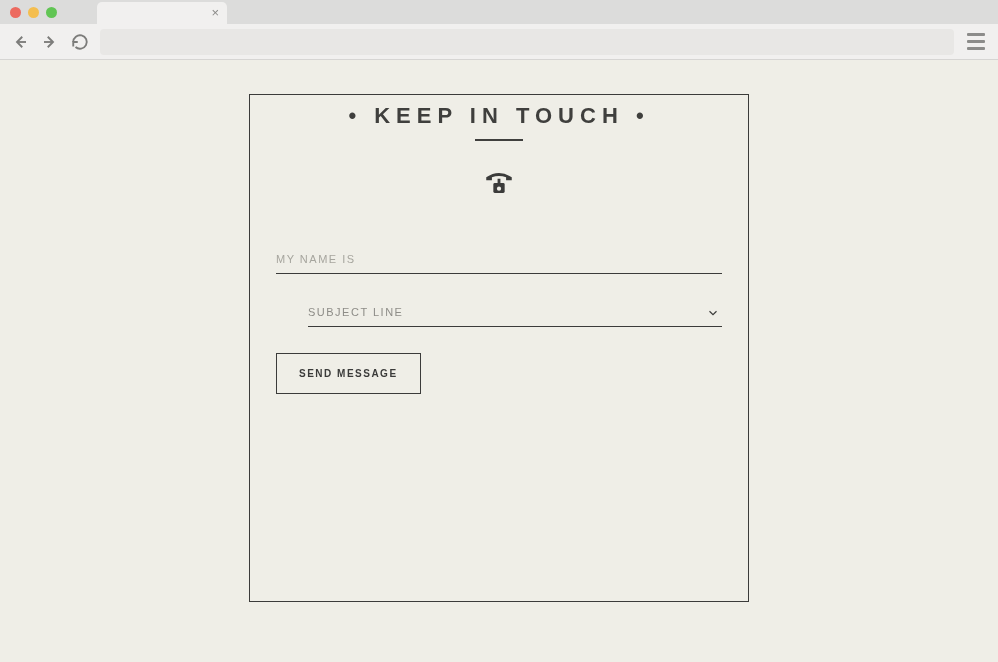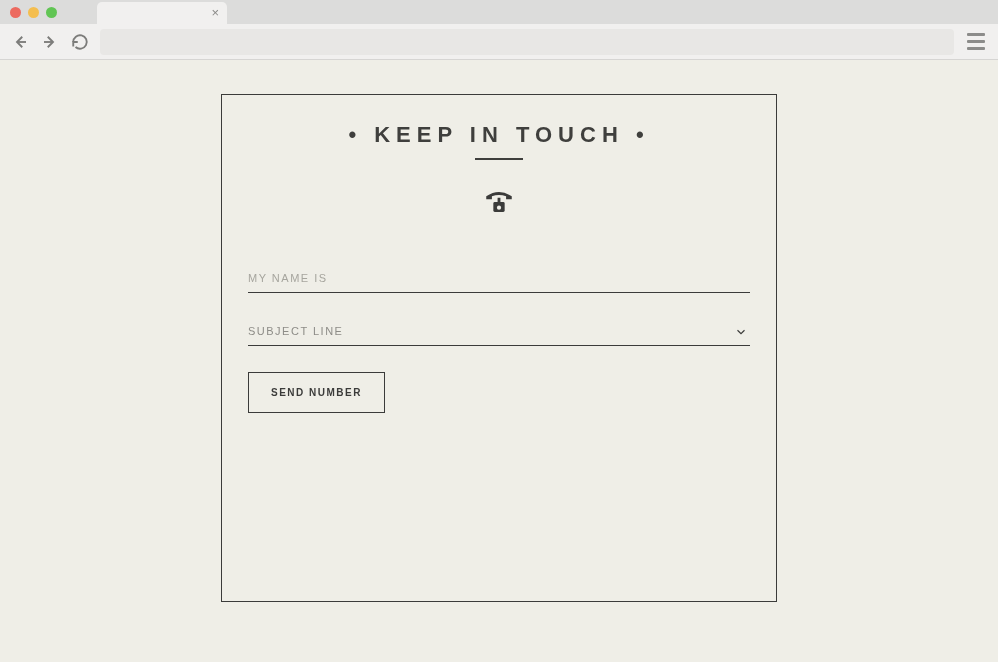--- a/index.html
+++ b/index.html
@@ -94,24 +94,24 @@
     
     .page {
       background: #efeee7;
       min-height: 602px;
       padding-top: 34px;
       padding-bottom: 60px;
       display: flex;
       justify-content: center;
     }
     .card {
-      width: 556px;
+      width: 500px;
       border: 1px solid #3b3b3a;
       background: #efeee7;
-      padding: 27px 26px 40px;
+      padding: 8px 26px 40px;
     }
     .heading {
       text-align: center;
       color: #3f3f3d;
       font-weight: 700;
       letter-spacing: 6px;
       font-size: 22px;
     }
     .rule {
       width: 48px;
@@ -144,20 +144,21 @@
       padding: 6px 0 8px;
       outline: none;
       font-family: inherit;
     }
     .field ::placeholder {
       color: #a6a59e;
       text-transform: uppercase;
     }
     .select-wrap {
       position: relative;
+      margin-left: 32px;
     }
     .select-label {
       display: block;
       color: #a6a59e;
       text-transform: uppercase;
       cursor: pointer;
       padding-right: 24px;
     }
     .select-chevron {
       position: absolute;
@@ -250,17 +251,17 @@
         <div class="field select-wrap">
           <span class="select-label">SUBJECT LINE</span>
           <span class="select-chevron">
             <svg viewBox="0 0 24 24" fill="none" stroke="currentColor" stroke-width="2">
                 <polyline points="6 9 12 15 18 9"></polyline>
               </svg>
           </span>
         </div>
 
 
-        <button type="button" class="submit">SEND NUMBER</button>
+        <button type="button" class="submit">SEND MESSAGE</button>
       </form>
     </div>
   </div>
 </div>
 
 </body></html>

